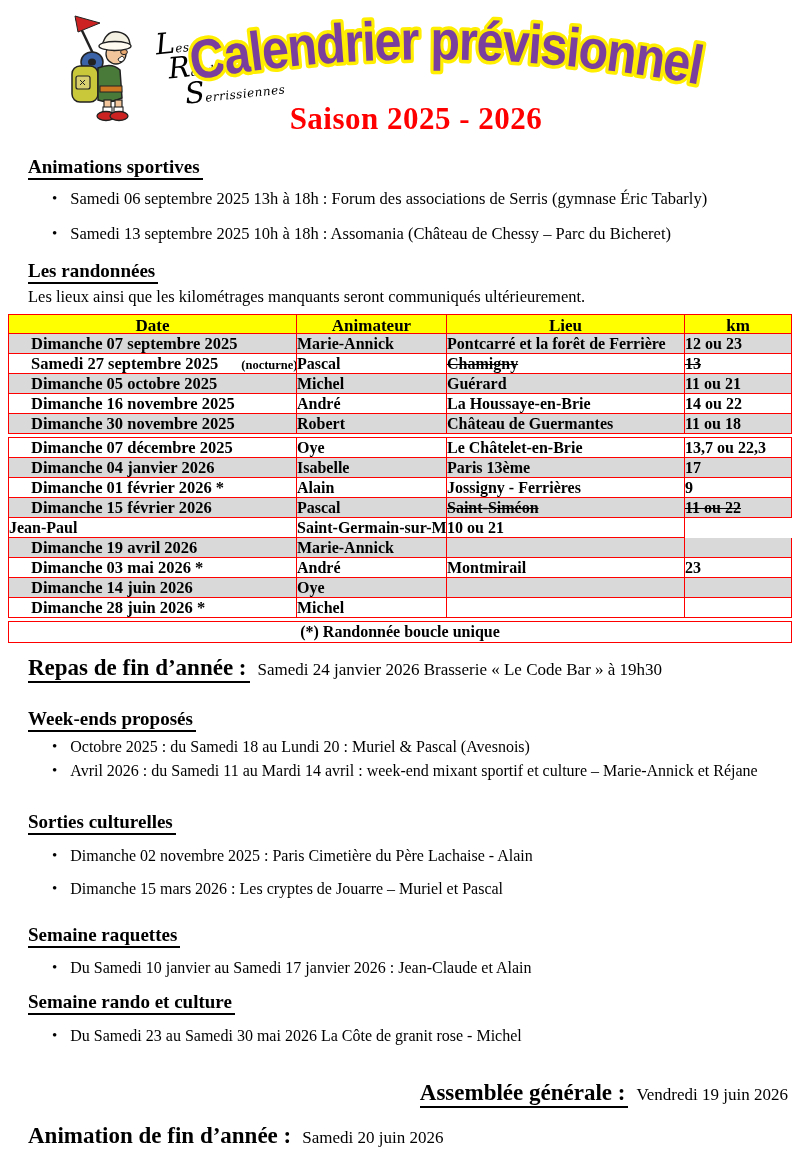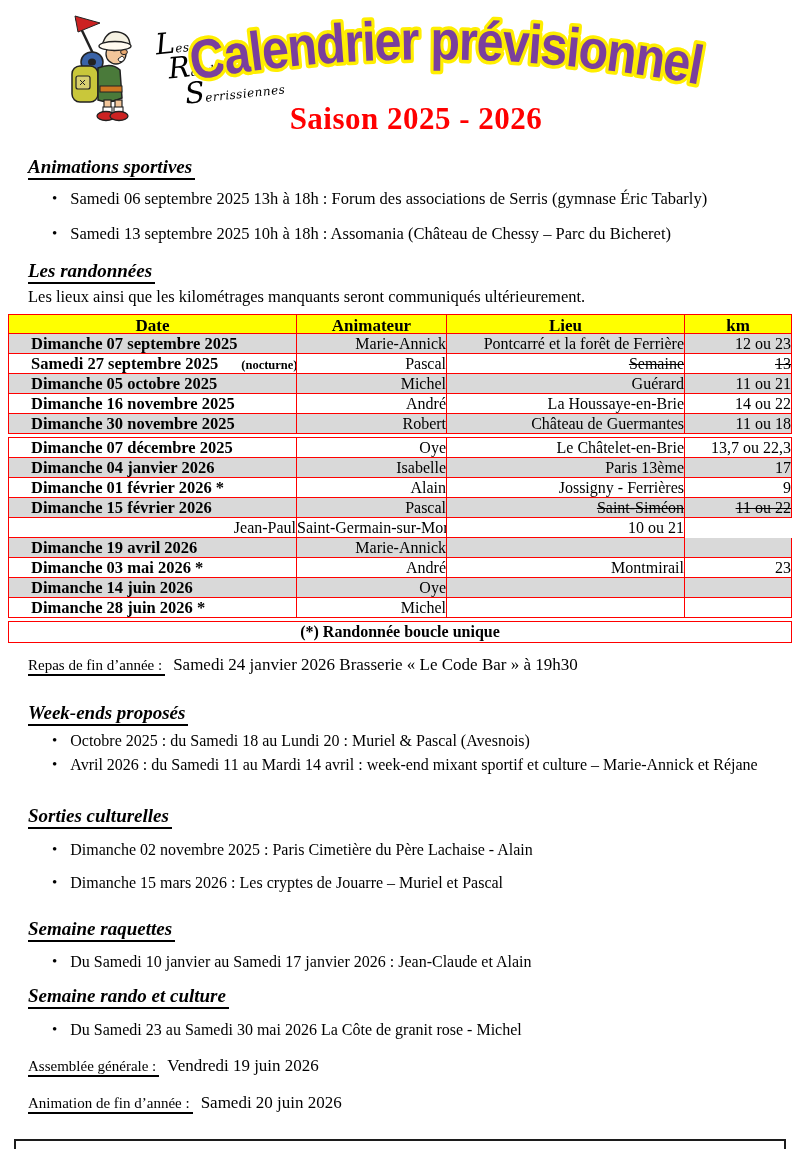--- a/index.html
+++ b/index.html
@@ -31,21 +31,21 @@
   .club-line .rest{font-size:12px;letter-spacing:.5px;}
   .cl2{margin-left:10px;margin-top:-4px;}
   .cl3{margin-left:24px;margin-top:-2px;}
   .title-svg{position:absolute;left:183px;top:10px;}
   .season{
     position:absolute;top:101px;left:16px;width:100%;text-align:center;
     font-size:31px;font-weight:bold;color:var(--c-season);letter-spacing:.5px;
   }
   
   .content{position:absolute;top:150px;left:0;width:800px;}
-  .sec-h{margin:6px 12px 0 28px;font-size:19px;font-weight:bold;line-height:1.15;font-style:italic;}
+  .sec-h{margin:6px 12px 0 28px;font-size:19px;font-weight:bold;line-height:1.15;}
   .u{border-bottom:2px solid #000;padding-bottom:1px;padding-right:3px;}
   .intro{margin:5px 12px 0 28px;font-size:16.5px;}
   .bullets{margin-top:11px;}
   .bullet{display:flex;align-items:flex-start;font-size:16.5px;line-height:1.25;}
   .bullet .dot{flex:0 0 auto;margin-left:52px;margin-right:13px;font-size:15px;}
   .list-a .bullet{margin-bottom:15px;}
   .list-b{margin-top:7px;}
   .list-b .bullet{margin-bottom:4px;font-size:16px;}
   .list-c{margin-top:13px;}
   .list-c .bullet{margin-bottom:13px;font-size:16px;}
@@ -54,34 +54,34 @@
   .tseg{border-top:1px solid var(--c-border);border-left:1px solid var(--c-border);}
   .tseg.gap{margin-top:3px;}
   .trow{display:grid;grid-template-columns:288px 150px 238px auto;}
   .tcell{
     border-right:1px solid var(--c-border);border-bottom:1px solid var(--c-border);
     height:20px;line-height:19px;overflow:hidden;white-space:nowrap;background:#fff;
   }
   .thead .tcell{background:var(--c-headbg);font-weight:bold;text-align:center;font-size:17px;height:19px;line-height:22px;}
   .trow.gray .tcell{background:var(--c-altrow);}
   .c-date{text-align:left;padding-left:22px;font-weight:bold;font-size:16.5px;}
-  .c-anim,.c-lieu,.c-km{text-align:right;font-size:16px;}
+  .c-anim,.c-lieu,.c-km{text-align:left;font-size:16px;font-weight:bold;}
   .date-small{font-size:12.5px;margin-left:20px;}
   .struck{text-decoration:line-through;}
   .tfoot .tcell{display:block;text-align:center;font-weight:bold;font-size:16px;height:21px;line-height:20px;}
   
   .inline-line{margin:12px 12px 0 28px;font-size:17px;}
-  .inline-h{font-weight:normal;font-size:15px;}
+  .inline-h{font-weight:bold;font-size:23px;}
   .sp{display:inline-block;width:8px;}
   .mt-repas{margin-top:12px;}
   .mt-weekends{margin-top:27px;}
   .mt-sorties{margin-top:30px;}
   .mt-raquettes{margin-top:25px;}
   .mt-rando{margin-top:10px;}
-  .mt-ag{margin-top:16px;}
+  .mt-ag{margin-top:34px;text-align:right;}
   .mt-anim-fin{margin-top:17px;}
   
   .notice{
     margin:26px 14px 0 14px;border:2px solid #1c1c1c;
     text-align:center;font-weight:bold;font-size:21px;padding:4px 0 5px;
   }
 </style>
 </head>
 <body>
 
@@ -165,21 +165,21 @@
         </div>
       <div class="trow gray">
             <div class="tcell c-date">Dimanche 07 septembre 2025</div>
             <div class="tcell c-anim">Marie-Annick</div>
             <div class="tcell c-lieu">Pontcarré et la forêt de Ferrière</div>
             <div class="tcell c-km">12 ou 23</div>
           </div>
           <div class="trow white">
             <div class="tcell c-date">Samedi 27 septembre 2025<span class="date-small"> (nocturne)*</span></div>
             <div class="tcell c-anim">Pascal</div>
-            <div class="tcell c-lieu struck">Semaine</div>
+            <div class="tcell c-lieu struck">Chamigny</div>
             <div class="tcell c-km struck">13</div>
           </div>
           <div class="trow gray">
             <div class="tcell c-date">Dimanche 05 octobre 2025</div>
             <div class="tcell c-anim">Michel</div>
             <div class="tcell c-lieu">Guérard</div>
             <div class="tcell c-km">11 ou 21</div>
           </div>
           <div class="trow white">
             <div class="tcell c-date">Dimanche 16 novembre 2025</div>

